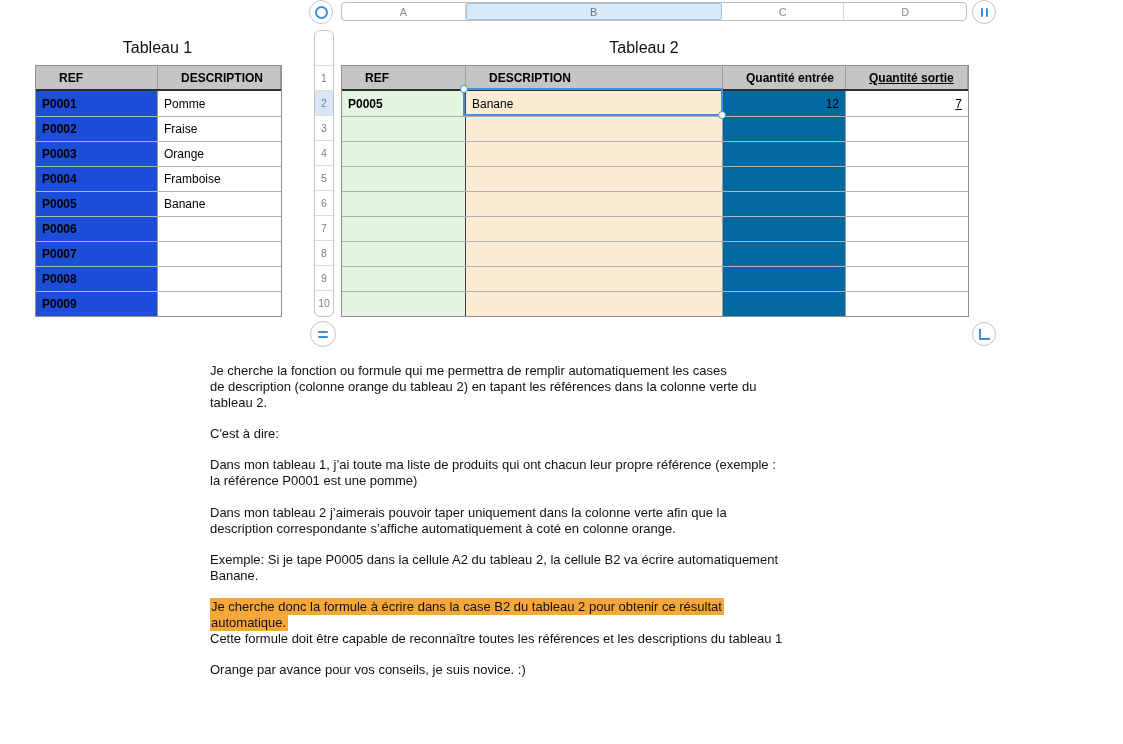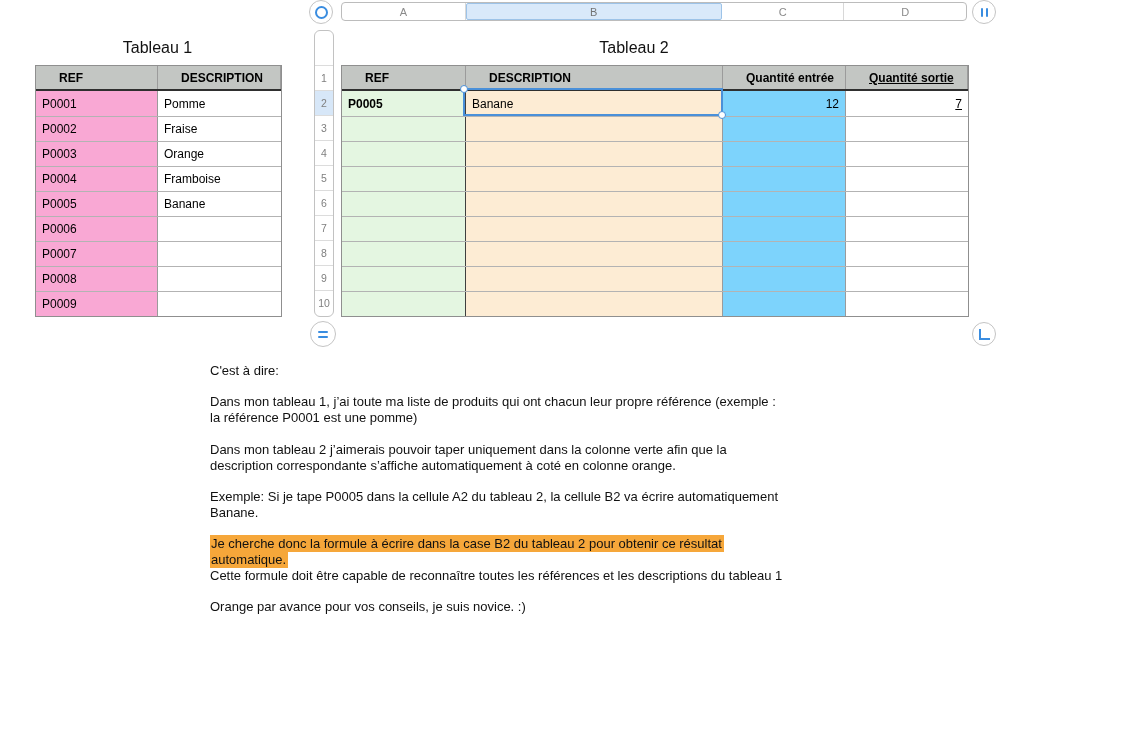--- a/index.html
+++ b/index.html
@@ -29,39 +29,39 @@
   #row-bar{position:absolute;left:314px;top:30px;width:20px;height:287px;background:#fff;
     border:1px solid #c2c2c2;border-radius:6px;box-sizing:border-box;overflow:hidden;}
   .row-blank{height:34px;}
   .row-num{height:25px;border-top:1px solid #dcdcdc;display:flex;align-items:center;justify-content:center;
     font-size:10.5px;color:#7f7f7f;box-sizing:border-box;}
   .row-num.sel{background:#d7e7f8;}
 
   
   .tbl-title{position:absolute;top:39px;height:16px;text-align:center;font-size:16px;color:#111;}
   #title1{left:35px;width:245px;}
-  #title2{left:321px;width:626px;}
+  #title2{left:331px;width:626px;}
 
   
   .tbl{position:absolute;top:65px;background:#fff;border:1px solid #8f8f8f;}
   #table1{left:35px;width:245px;}
   #table2{left:341px;width:626px;}
   .trow{display:flex;height:25px;box-sizing:border-box;}
   .tcell{box-sizing:border-box;padding:0 6px;font-size:12px;color:#000;display:flex;align-items:center;
     overflow:hidden;white-space:nowrap;border-right:1px solid #9b9b9b;}
   .tcell:last-child{border-right:none;}
   .hrow{border-bottom:2px solid #2f2f2f;}
   .hrow .tcell{background:#c3c6c3;font-weight:700;justify-content:flex-start;border-right:1px solid #9b9b9b;padding-left:23px;}
   .drow + .drow{border-top:1px solid #b3b3b3;justify-content:center;}
-  .t1c0{width:122px;background:#f9a8d4;font-weight:400;}
+  .t1c0{width:122px;background:#1d4ed8;font-weight:700;}
   .t1c1{width:123px;background:#fff;}
   .t2c0{width:124px;background:#e4f6e1;font-weight:700;}
   .drow .t2c0{border-right-color:#3f3f3f;}
   .t2c1{width:257px;background:#fdecd4;}
-  .t2c2{width:123px;background:#7dd3fc;justify-content:flex-end;}
+  .t2c2{width:123px;background:#0369a1;justify-content:flex-end;}
   .t2c3{width:122px;background:#fff;justify-content:flex-end;text-decoration:underline;}
 
   
   #sel{position:absolute;left:463px;top:88px;width:260px;height:28px;border:2px solid #4a90d9;
     box-sizing:border-box;pointer-events:none;}
   .sel-handle{position:absolute;width:8px;height:8px;border-radius:50%;background:#fff;
     border:1.5px solid #4a90d9;box-sizing:border-box;}
   #sel-h-tl{left:-5px;top:-5px;}
   #sel-h-br{right:-5px;bottom:-5px;}
 
@@ -227,20 +227,21 @@
         <i></i>
         <i></i>
       </span>
   </div>
 
   <div class="circle-btn" style="left:972px;top:322px;">
     <span class="corner"></span>
   </div>
 
   <div id="question">
+      <p>Je cherche la fonction ou formule qui me permettra de remplir automatiquement les cases<br>de description (colonne orange du tableau 2) en tapant les références dans la colonne verte du<br>tableau 2.</p>
       <p>C'est à dire:</p>
       <p>Dans mon tableau 1, j’ai toute ma liste de produits qui ont chacun leur propre référence (exemple :<br>la référence P0001 est une pomme)</p>
       <p class="gap-lg">Dans mon tableau 2 j’aimerais pouvoir taper uniquement dans la colonne verte afin que la<br>description correspondante s’affiche automatiquement à coté en colonne orange.</p>
       <p>Exemple: Si je tape P0005 dans la cellule A2 du tableau 2, la cellule B2 va écrire automatiquement<br>Banane.</p>
       <p class="tight"><span class="hl">Je cherche donc la formule à écrire dans la case B2 du tableau 2 pour obtenir ce résultat</span><br><span class="hl">automatique.</span></p>
       <p>Cette formule doit être capable de reconnaître toutes les références et les descriptions du tableau 1</p>
       <p>Orange par avance pour vos conseils, je suis novice. :)</p>
     </div>
 
 </div>

